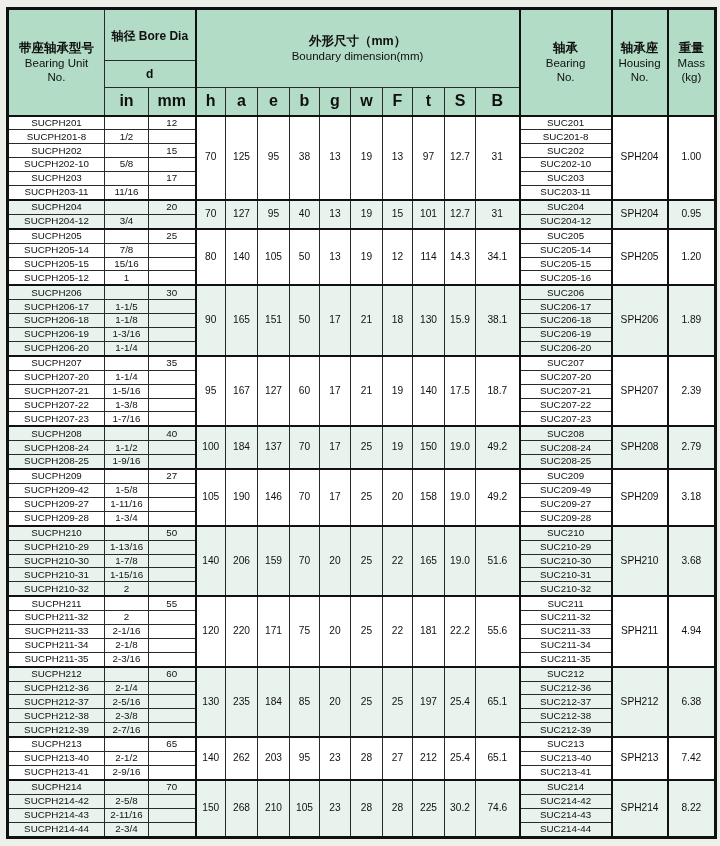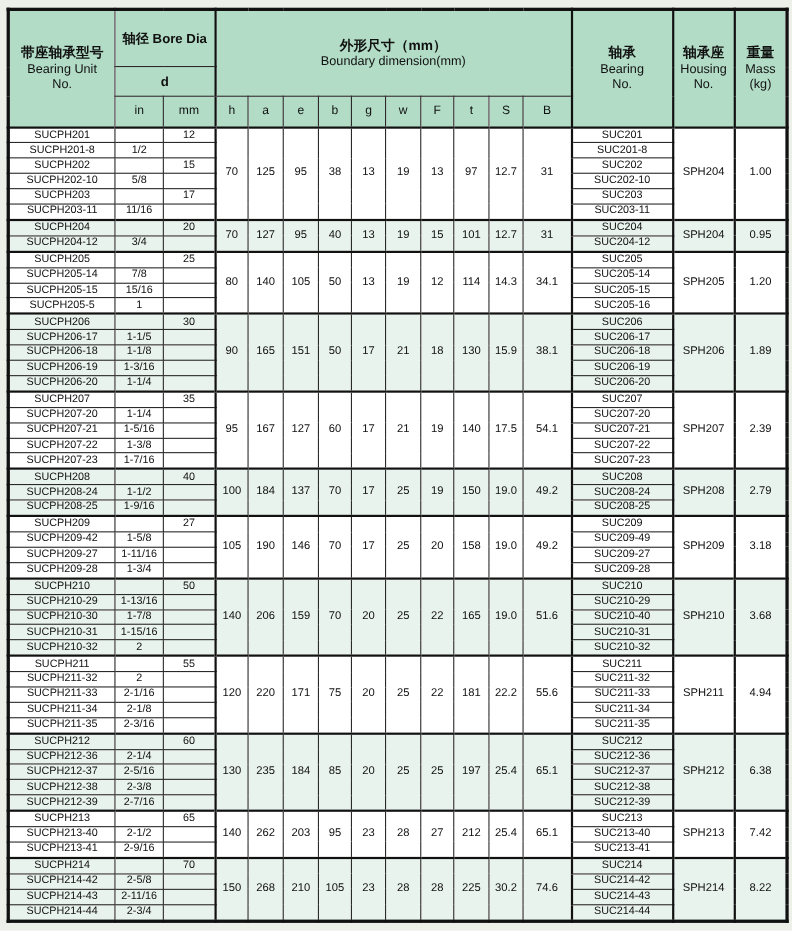--- a/index.html
+++ b/index.html
@@ -27,21 +27,21 @@
   }
   thead th{
     background:var(--header-green,#b2dcc6);
     font-weight:normal;
     line-height:1.22;
   }
   thead tr:last-child th{border-bottom:2px solid #111;}
   .cn{display:block;font-weight:bold;font-size:12.5px;white-space:pre-line;}
   .en{display:block;font-weight:normal;font-size:11.5px;white-space:pre-line;}
   .one-line{font-size:12px;font-weight:bold;white-space:nowrap;}
-  .letter{font-size:11px;font-weight:normal;}
+  .letter{font-size:16px;font-weight:bold;}
   .h-row1{height:52px;}
   .h-row2{height:27px;}
   .h-row3{height:28px;}
   tbody td{
     font-size:9.8px;
     line-height:1.05;
     white-space:nowrap;
     background:#fff;
   }
   td.c-dim,td.c-housing,td.c-mass{font-size:10.2px;}
@@ -217,21 +217,21 @@
           <td class="c-mm"></td>
           <td class="c-bearing b-left2">SUC205-14</td>
         </tr>
         <tr>
           <td class="c-unit">SUCPH205-15</td>
           <td class="c-in">15/16</td>
           <td class="c-mm"></td>
           <td class="c-bearing b-left2">SUC205-15</td>
         </tr>
         <tr>
-          <td class="c-unit">SUCPH205-5</td>
+          <td class="c-unit">SUCPH205-12</td>
           <td class="c-in">1</td>
           <td class="c-mm"></td>
           <td class="c-bearing b-left2">SUC205-16</td>
         </tr>
         <tr class="tint group-start">
           <td class="c-unit">SUCPH206</td>
           <td class="c-in"></td>
           <td class="c-mm">30</td>
           <td class="c-dim b-left2" rowspan="5">90</td>
           <td class="c-dim" rowspan="5">165</td>
@@ -277,21 +277,21 @@
           <td class="c-mm">35</td>
           <td class="c-dim b-left2" rowspan="5">95</td>
           <td class="c-dim" rowspan="5">167</td>
           <td class="c-dim" rowspan="5">127</td>
           <td class="c-dim" rowspan="5">60</td>
           <td class="c-dim" rowspan="5">17</td>
           <td class="c-dim" rowspan="5">21</td>
           <td class="c-dim" rowspan="5">19</td>
           <td class="c-dim" rowspan="5">140</td>
           <td class="c-dim" rowspan="5">17.5</td>
-          <td class="c-dim" rowspan="5">54.1</td>
+          <td class="c-dim" rowspan="5">18.7</td>
           <td class="c-bearing b-left2">SUC207</td>
           <td class="c-housing b-left2" rowspan="5">SPH207</td>
           <td class="c-mass b-left2" rowspan="5">2.39</td>
         </tr>
         <tr>
           <td class="c-unit">SUCPH207-20</td>
           <td class="c-in">1-1/4</td>
           <td class="c-mm"></td>
           <td class="c-bearing b-left2">SUC207-20</td>
         </tr>
@@ -400,21 +400,21 @@
         <tr class="tint">
           <td class="c-unit">SUCPH210-29</td>
           <td class="c-in">1-13/16</td>
           <td class="c-mm"></td>
           <td class="c-bearing b-left2">SUC210-29</td>
         </tr>
         <tr class="tint">
           <td class="c-unit">SUCPH210-30</td>
           <td class="c-in">1-7/8</td>
           <td class="c-mm"></td>
-          <td class="c-bearing b-left2">SUC210-40</td>
+          <td class="c-bearing b-left2">SUC210-30</td>
         </tr>
         <tr class="tint">
           <td class="c-unit">SUCPH210-31</td>
           <td class="c-in">1-15/16</td>
           <td class="c-mm"></td>
           <td class="c-bearing b-left2">SUC210-31</td>
         </tr>
         <tr class="tint">
           <td class="c-unit">SUCPH210-32</td>
           <td class="c-in">2</td>

